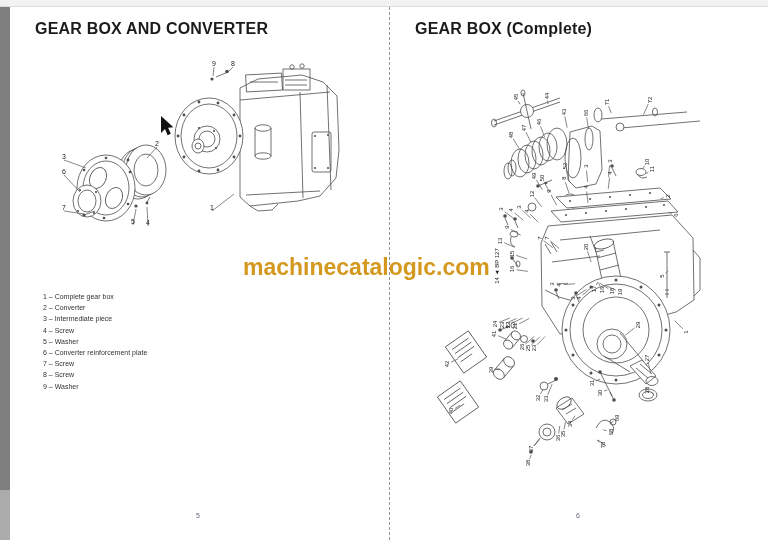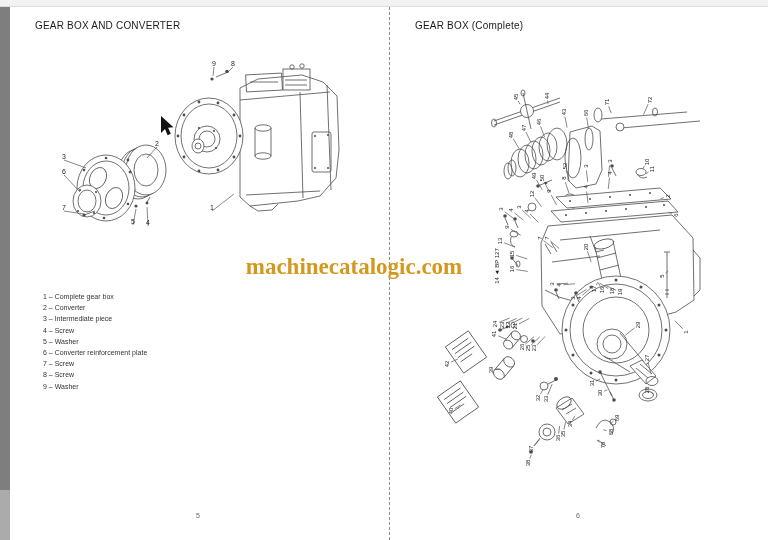--- a/index.html
+++ b/index.html
@@ -3,21 +3,21 @@
 <meta charset="utf-8">
 <style>
   html,body{margin:0;padding:0;background:#ffffff;}
   .screen{position:relative;width:768px;height:540px;background:#ffffff;overflow:hidden;
           font-family:"Liberation Sans","DejaVu Sans",sans-serif;}
   .top-bar{position:absolute;left:0;top:0;width:768px;height:7px;background:#f2f2f2;
            border-bottom:1px solid #dcdcdc;box-sizing:border-box;}
   .side-strip{position:absolute;left:0;top:7px;width:10px;height:483px;background:#7e7e7e;}
   .side-strip-lower{position:absolute;left:0;top:490px;width:10px;height:50px;background:#ababab;}
   .spine{position:absolute;left:389px;top:7px;height:533px;width:0;border-left:1px dashed #8f8f8f;}
-  .page-title{position:absolute;top:20px;font-weight:normal;font-size:10px;color:#1b1b1b;letter-spacing:.2px;}
+  .page-title{position:absolute;top:20px;font-weight:bold;font-size:16px;color:#1b1b1b;letter-spacing:.2px;}
   .title-left{left:35px;}
   .title-right{left:415px;}
   .parts-list{position:absolute;left:43px;top:291px;font-size:7px;color:#333;}
   .parts-list .row{height:11.2px;line-height:11.2px;white-space:nowrap;}
   .page-num{position:absolute;top:512px;font-size:7px;color:#667;}
   .pn-left{left:196px;}
   .pn-right{left:576px;}
   .watermark{position:absolute;left:243px;top:254px;width:222px;text-align:center;
              font-size:23px;font-weight:bold;letter-spacing:0;z-index:5;}
   svg.canvas{position:absolute;left:0;top:0;}
@@ -454,17 +454,17 @@
       <div class="row">2 – Converter</div>
       <div class="row">3 – Intermediate piece</div>
       <div class="row">4 – Screw</div>
       <div class="row">5 – Washer</div>
       <div class="row">6 – Converter reinforcement plate</div>
       <div class="row">7 – Screw</div>
       <div class="row">8 – Screw</div>
       <div class="row">9 – Washer</div>
     </div>
 
-  <div class="watermark" style="color: rgb(212, 152, 30); font-family: Liberation Serif, serif;">machinecatalogic.com</div>
+  <div class="watermark" style="color: rgb(212, 152, 30);">machinecatalogic.com</div>
 
   <div class="page-num pn-left">5</div>
   <div class="page-num pn-right">6</div>
 </div>
 
 </body></html>

